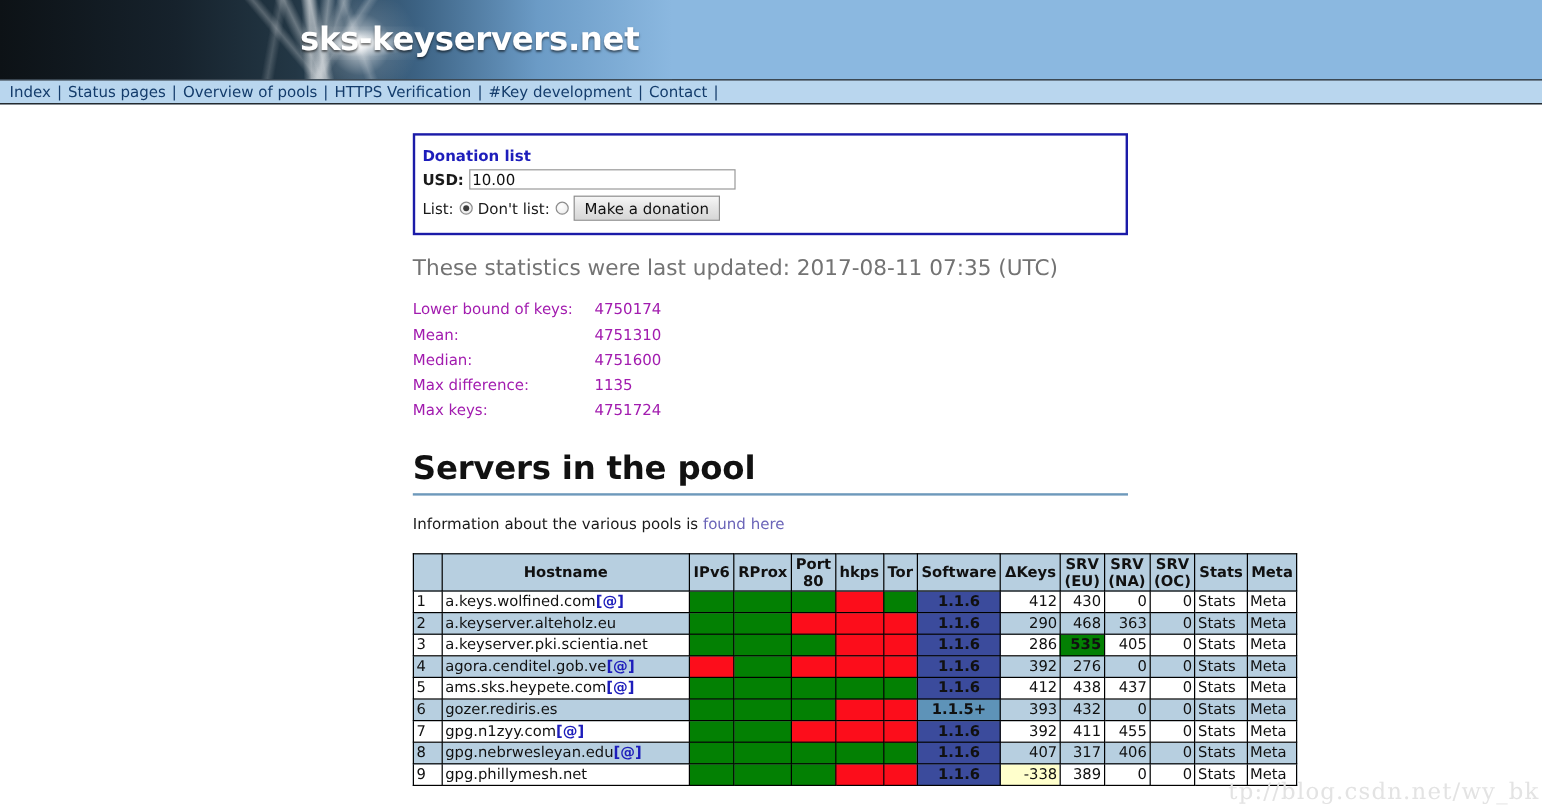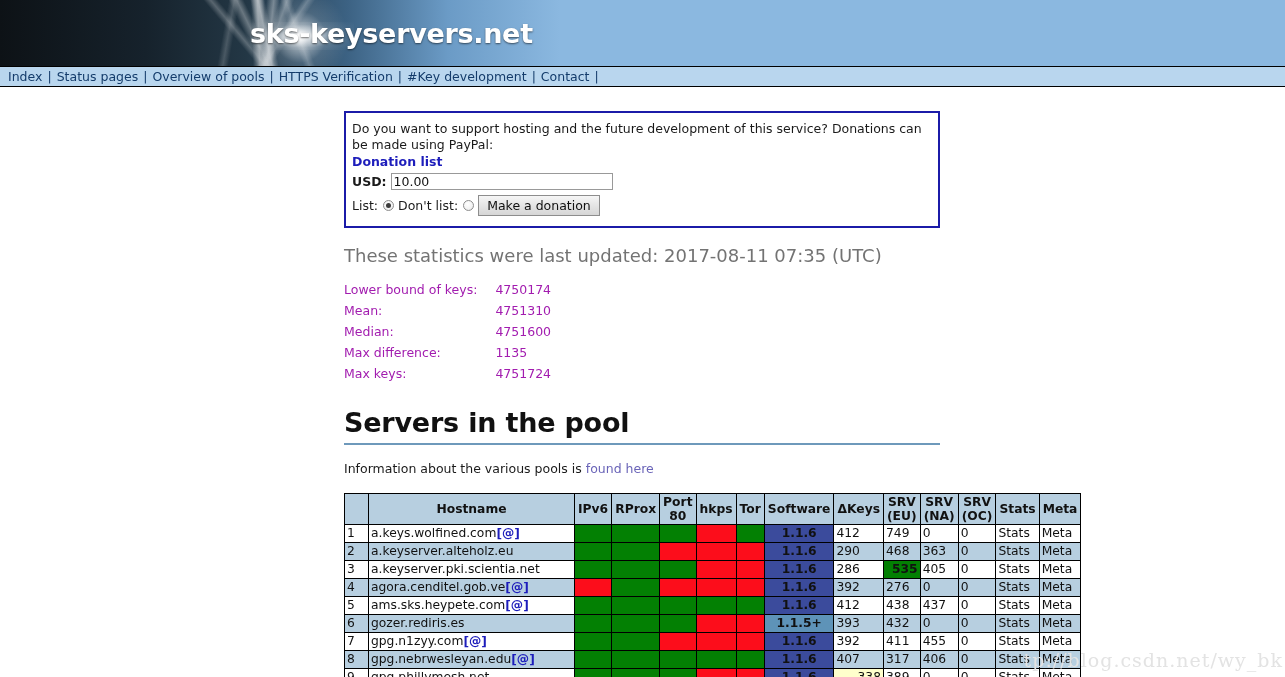--- a/index.html
+++ b/index.html
@@ -252,21 +252,21 @@
   td.bad { background: #fc0d1b; }
   td.sw {
     text-align: center;
     color: #ffffff;
     font-weight: bold;
     background: #3b4b9c;
   }
   td.sw.old {
     background: #5e93b8;
   }
-  td.n { text-align: left; padding-right: 3px; margin-left: 28px; }
+  td.n { text-align: right; padding-right: 3px; margin-left: 28px; }
   td.hl-green {
     background: #038003;
     color: #ffffff;
     font-weight: bold;
     text-align: right;
     padding-right: 3px;
   }
   td.hl-warn {
     background: #ffffcc;
     color: #a01010;
@@ -314,21 +314,20 @@
       <span class="nav-sep">|</span>
       <a href="#">#Key development</a>
       <span class="nav-sep">|</span>
       <a href="#">Contact</a>
       <span class="nav-sep">|</span>
     </div>
 
   <div class="content">
 
     <div class="donation-box">
-      <div class="donation-text">Do you want to support hosting and the future development of this service? Donations can be made using PayPal:</div>
       <a href="#" class="donation-list-link">Donation list</a>
       <div class="usd-row">
         <span class="usd-label"><span>USD</span><span>:</span></span>
         <input class="usd-input" type="text" value="10.00" style="">
       </div>
       <div class="list-row">
         <span>List:</span>
         <span class="radio checked"></span>
         <span>Don't list:</span>
         <span class="radio"></span>
@@ -390,21 +389,21 @@
             <tr class="r-odd">
               <td class="num">1</td>
               <td class="host"><span>a.keys.wolfined.com</span><span class="at">[@]</span></td>
               <td class="flag ok"></td>
               <td class="flag ok"></td>
               <td class="flag ok"></td>
               <td class="flag bad"></td>
               <td class="flag ok"></td>
               <td class="sw">1.1.6</td>
               <td class="n">412</td>
-              <td class="n">749</td>
+              <td class="n">430</td>
               <td class="n">0</td>
               <td class="n">0</td>
               <td class="lnk">Stats</td>
               <td class="lnk">Meta</td>
             </tr>
             <tr class="r-even">
               <td class="num">2</td>
               <td class="host"><span>a.keyserver.alteholz.eu</span></td>
               <td class="flag ok"></td>
               <td class="flag ok"></td>

